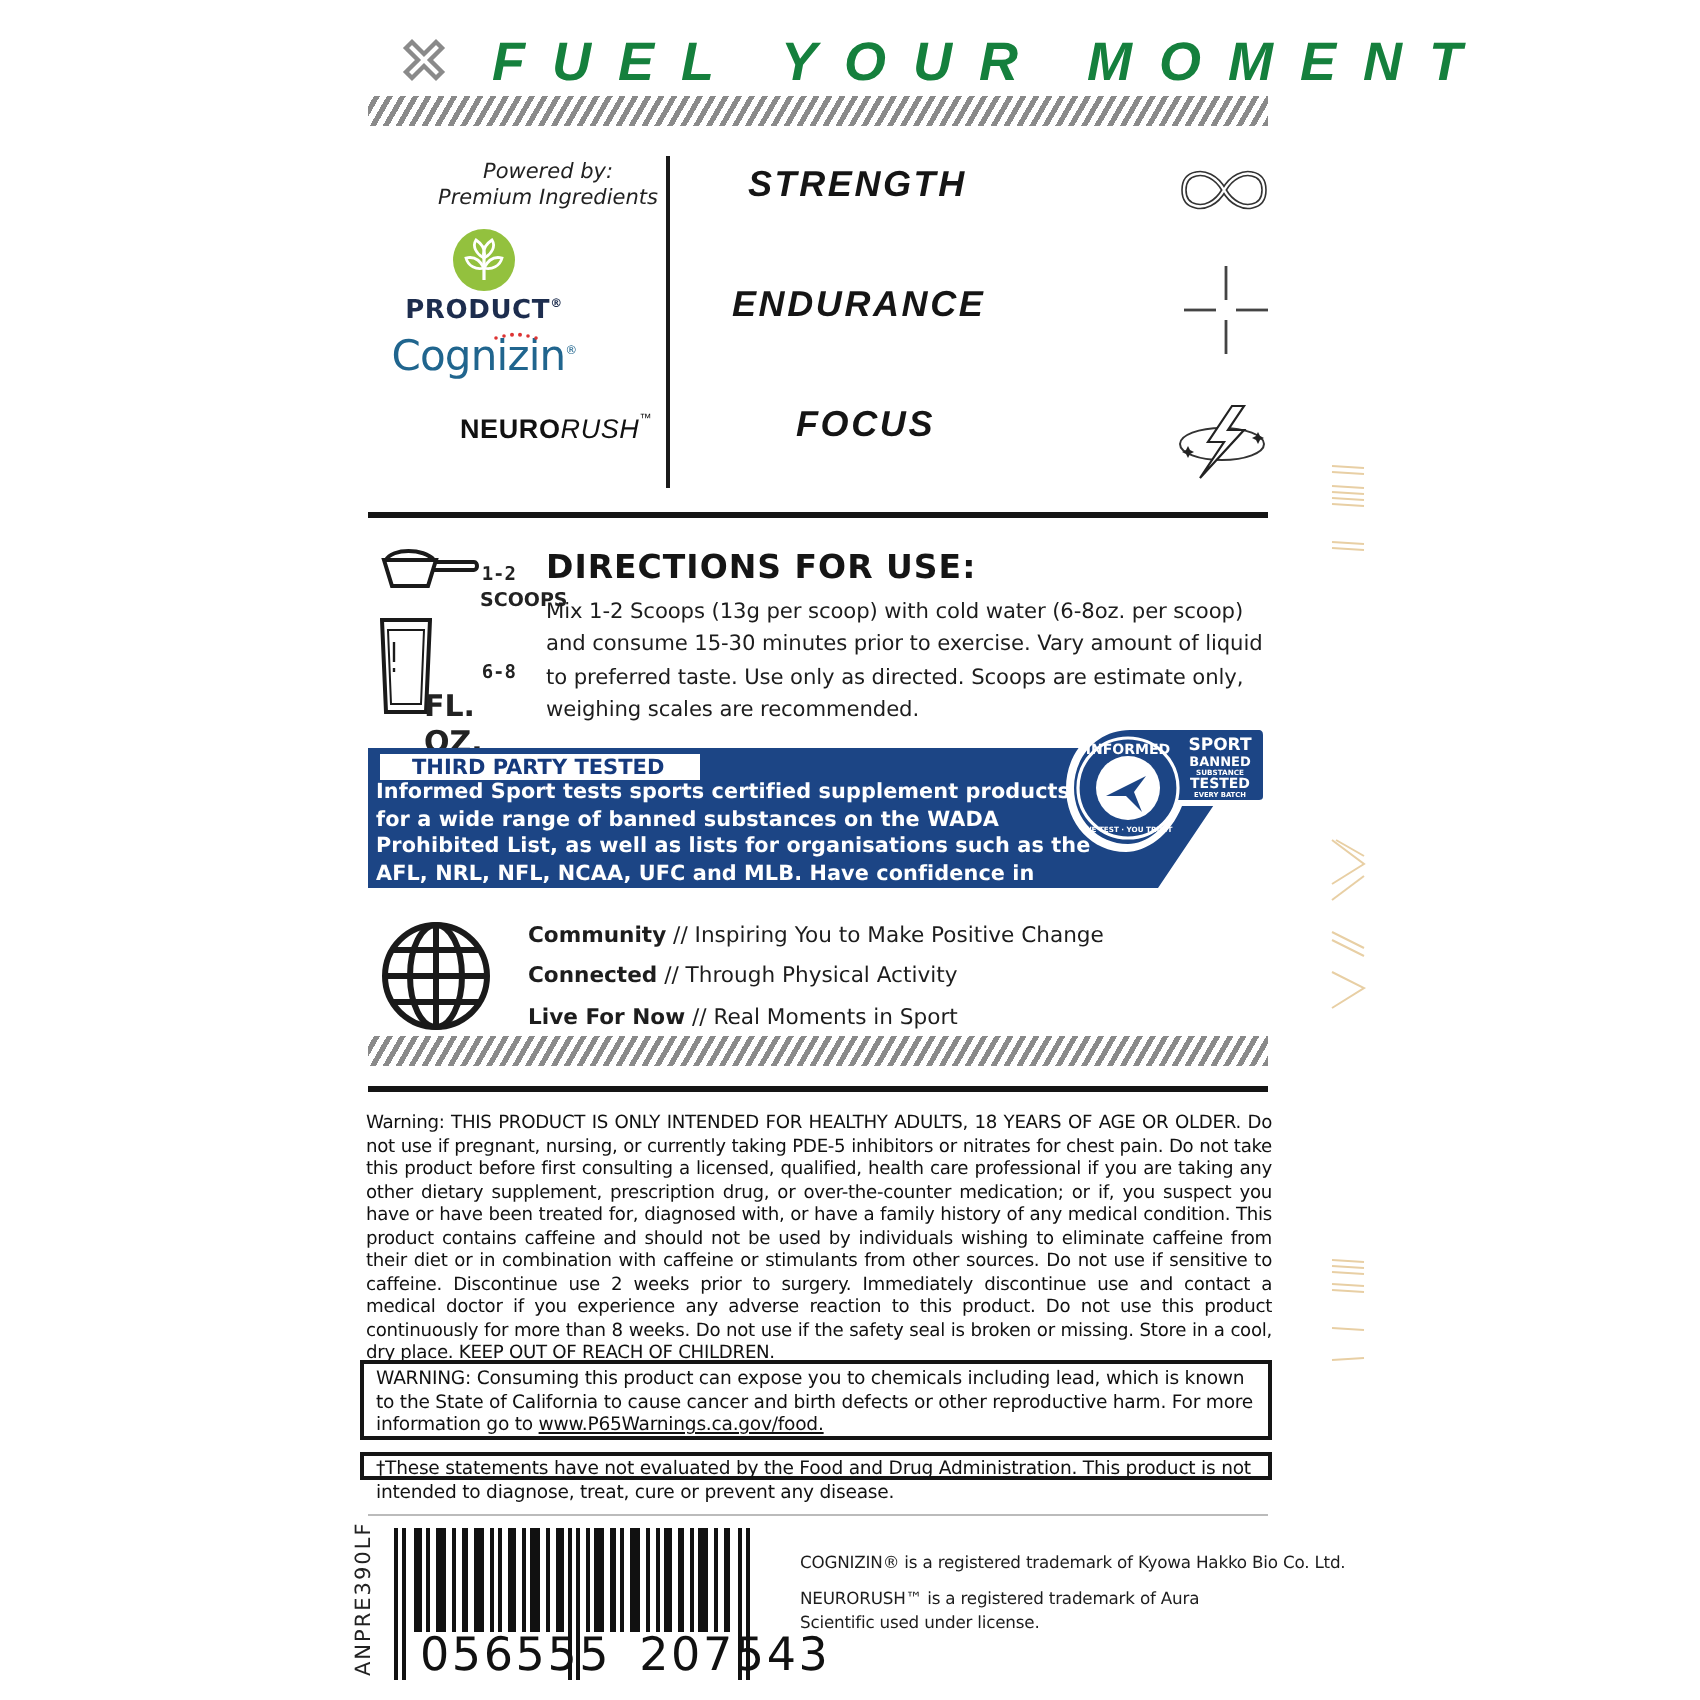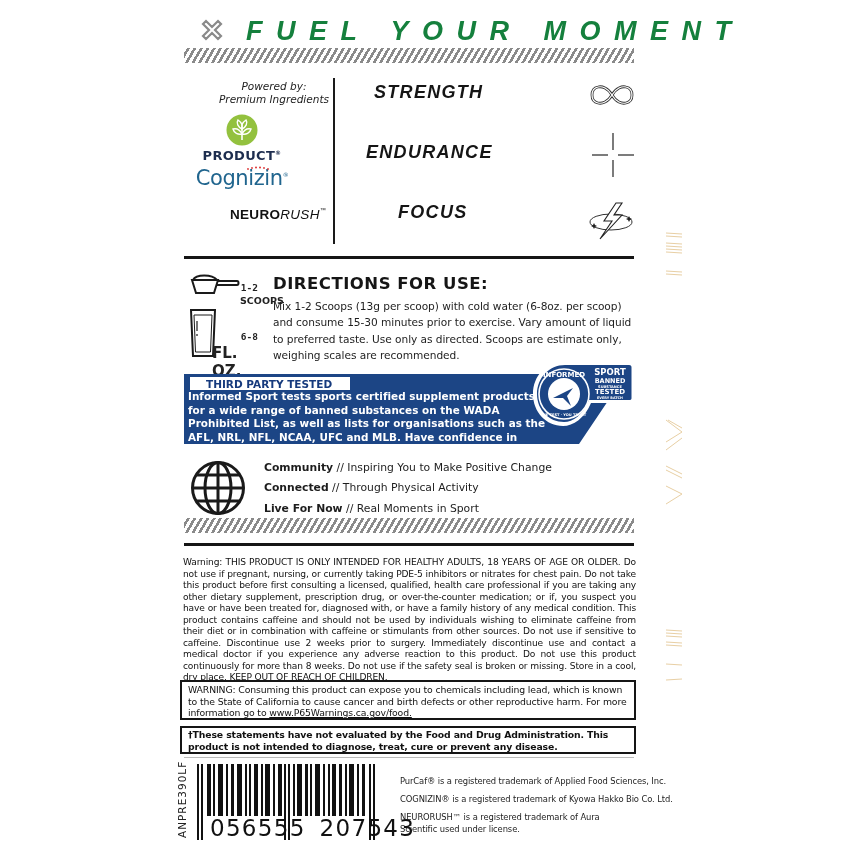--- a/index.html
+++ b/index.html
@@ -63,21 +63,21 @@
   .globe-icon { left: 190px; top: 460px; width: 56px; height: 56px; }
   .value-row { left: 264px; font-size: 10.8px; color: #1d1d1d; font-family: "DejaVu Sans", sans-serif; white-space: nowrap; }
   .value-row b { font-weight: bold; }
   .vr-1 { top: 461px; } .vr-2 { top: 481px; } .vr-3 { top: 502px; }
 
   
   .warning { left: 183px; top: 557px; width: 453px; font-family: "DejaVu Sans", sans-serif; font-size: 9.1px; line-height: 11.5px; color: #111; text-align: justify; letter-spacing: -0.15px; }
 
   .p65-box { left: 180px; top: 680px; width: 456px; height: 40px; border: 2px solid #151515; padding: 2px 6px; font-size: 9.3px; line-height: 11.5px; color: #111; font-family: "DejaVu Sans", sans-serif; letter-spacing: -0.12px; }
   .p65-box u { text-decoration: underline; }
-  .fda-box { left: 180px; top: 726px; width: 456px; height: 28px; border: 2px solid #151515; padding: 1px 6px; font-size: 9.3px; line-height: 11.5px; color: #111; font-family: "DejaVu Sans", sans-serif; letter-spacing: -0.12px; font-weight: bold; }
+  .fda-box { left: 180px; top: 726px; width: 456px; height: 14px; border: 2px solid #151515; padding: 1px 6px; font-size: 9.3px; line-height: 11.5px; color: #111; font-family: "DejaVu Sans", sans-serif; letter-spacing: -0.12px; }
 
   
   .sku { left: 176px; top: 768px; width: 14px; height: 70px; }
   .sku span { position: absolute; left: 0; top: 70px; transform-origin: 0 0; transform: rotate(-90deg); font-size: 10.5px; letter-spacing: 1px; color: #222; white-space: nowrap; font-family: "DejaVu Sans", sans-serif; }
   .barcode { left: 197px; top: 764px; width: 182px; height: 76px; }
   .barcode-digits { left: 210px; top: 815px; font-size: 23px; font-family: "DejaVu Sans", sans-serif; letter-spacing: 1.3px; color: #111; background: transparent; white-space: nowrap; }
 
   .tm-lines { left: 400px; top: 772px; font-size: 8.4px; line-height: 18px; color: #1d1d1d; font-family: "DejaVu Sans", sans-serif; white-space: nowrap; letter-spacing: -0.1px; }
   .tm-lines .l4 { line-height: 12px; margin-top: -3px; }
 </style>
@@ -236,21 +236,20 @@
       <rect x="152" y="0" width="5" height="52"></rect>
       <rect x="160" y="0" width="2" height="52"></rect>
     <rect x="165" y="0" width="3" height="52"></rect>
       <rect x="172" y="0" width="2" height="76"></rect>
       <rect x="176" y="0" width="2" height="76"></rect>
   </g>
 </svg>
 <div class="abs barcode-digits"><span>056555</span><span style="display:inline-block;width:14px"></span><span>207543</span></div>
 
 <div class="abs tm-lines">
-  <div>PurCaf® is a registered trademark of Applied Food Sciences, Inc.</div>
   <div>COGNIZIN® is a registered trademark of Kyowa Hakko Bio Co. Ltd.</div>
   <div>NEURORUSH™ is a registered trademark of Aura</div>
   <div class="l4">Scientific used under license.</div>
 </div>
 
 <svg class="abs" style="left:664px; top:230px; width:20px; height:55px;" viewBox="0 0 20 55">
   <g stroke="#e8cfa4" stroke-width="1">
     <line x1="2" y1="3" x2="18" y2="4"></line>
       <line x1="2" y1="6" x2="18" y2="7"></line>
     <line x1="2" y1="13" x2="18" y2="14"></line>

